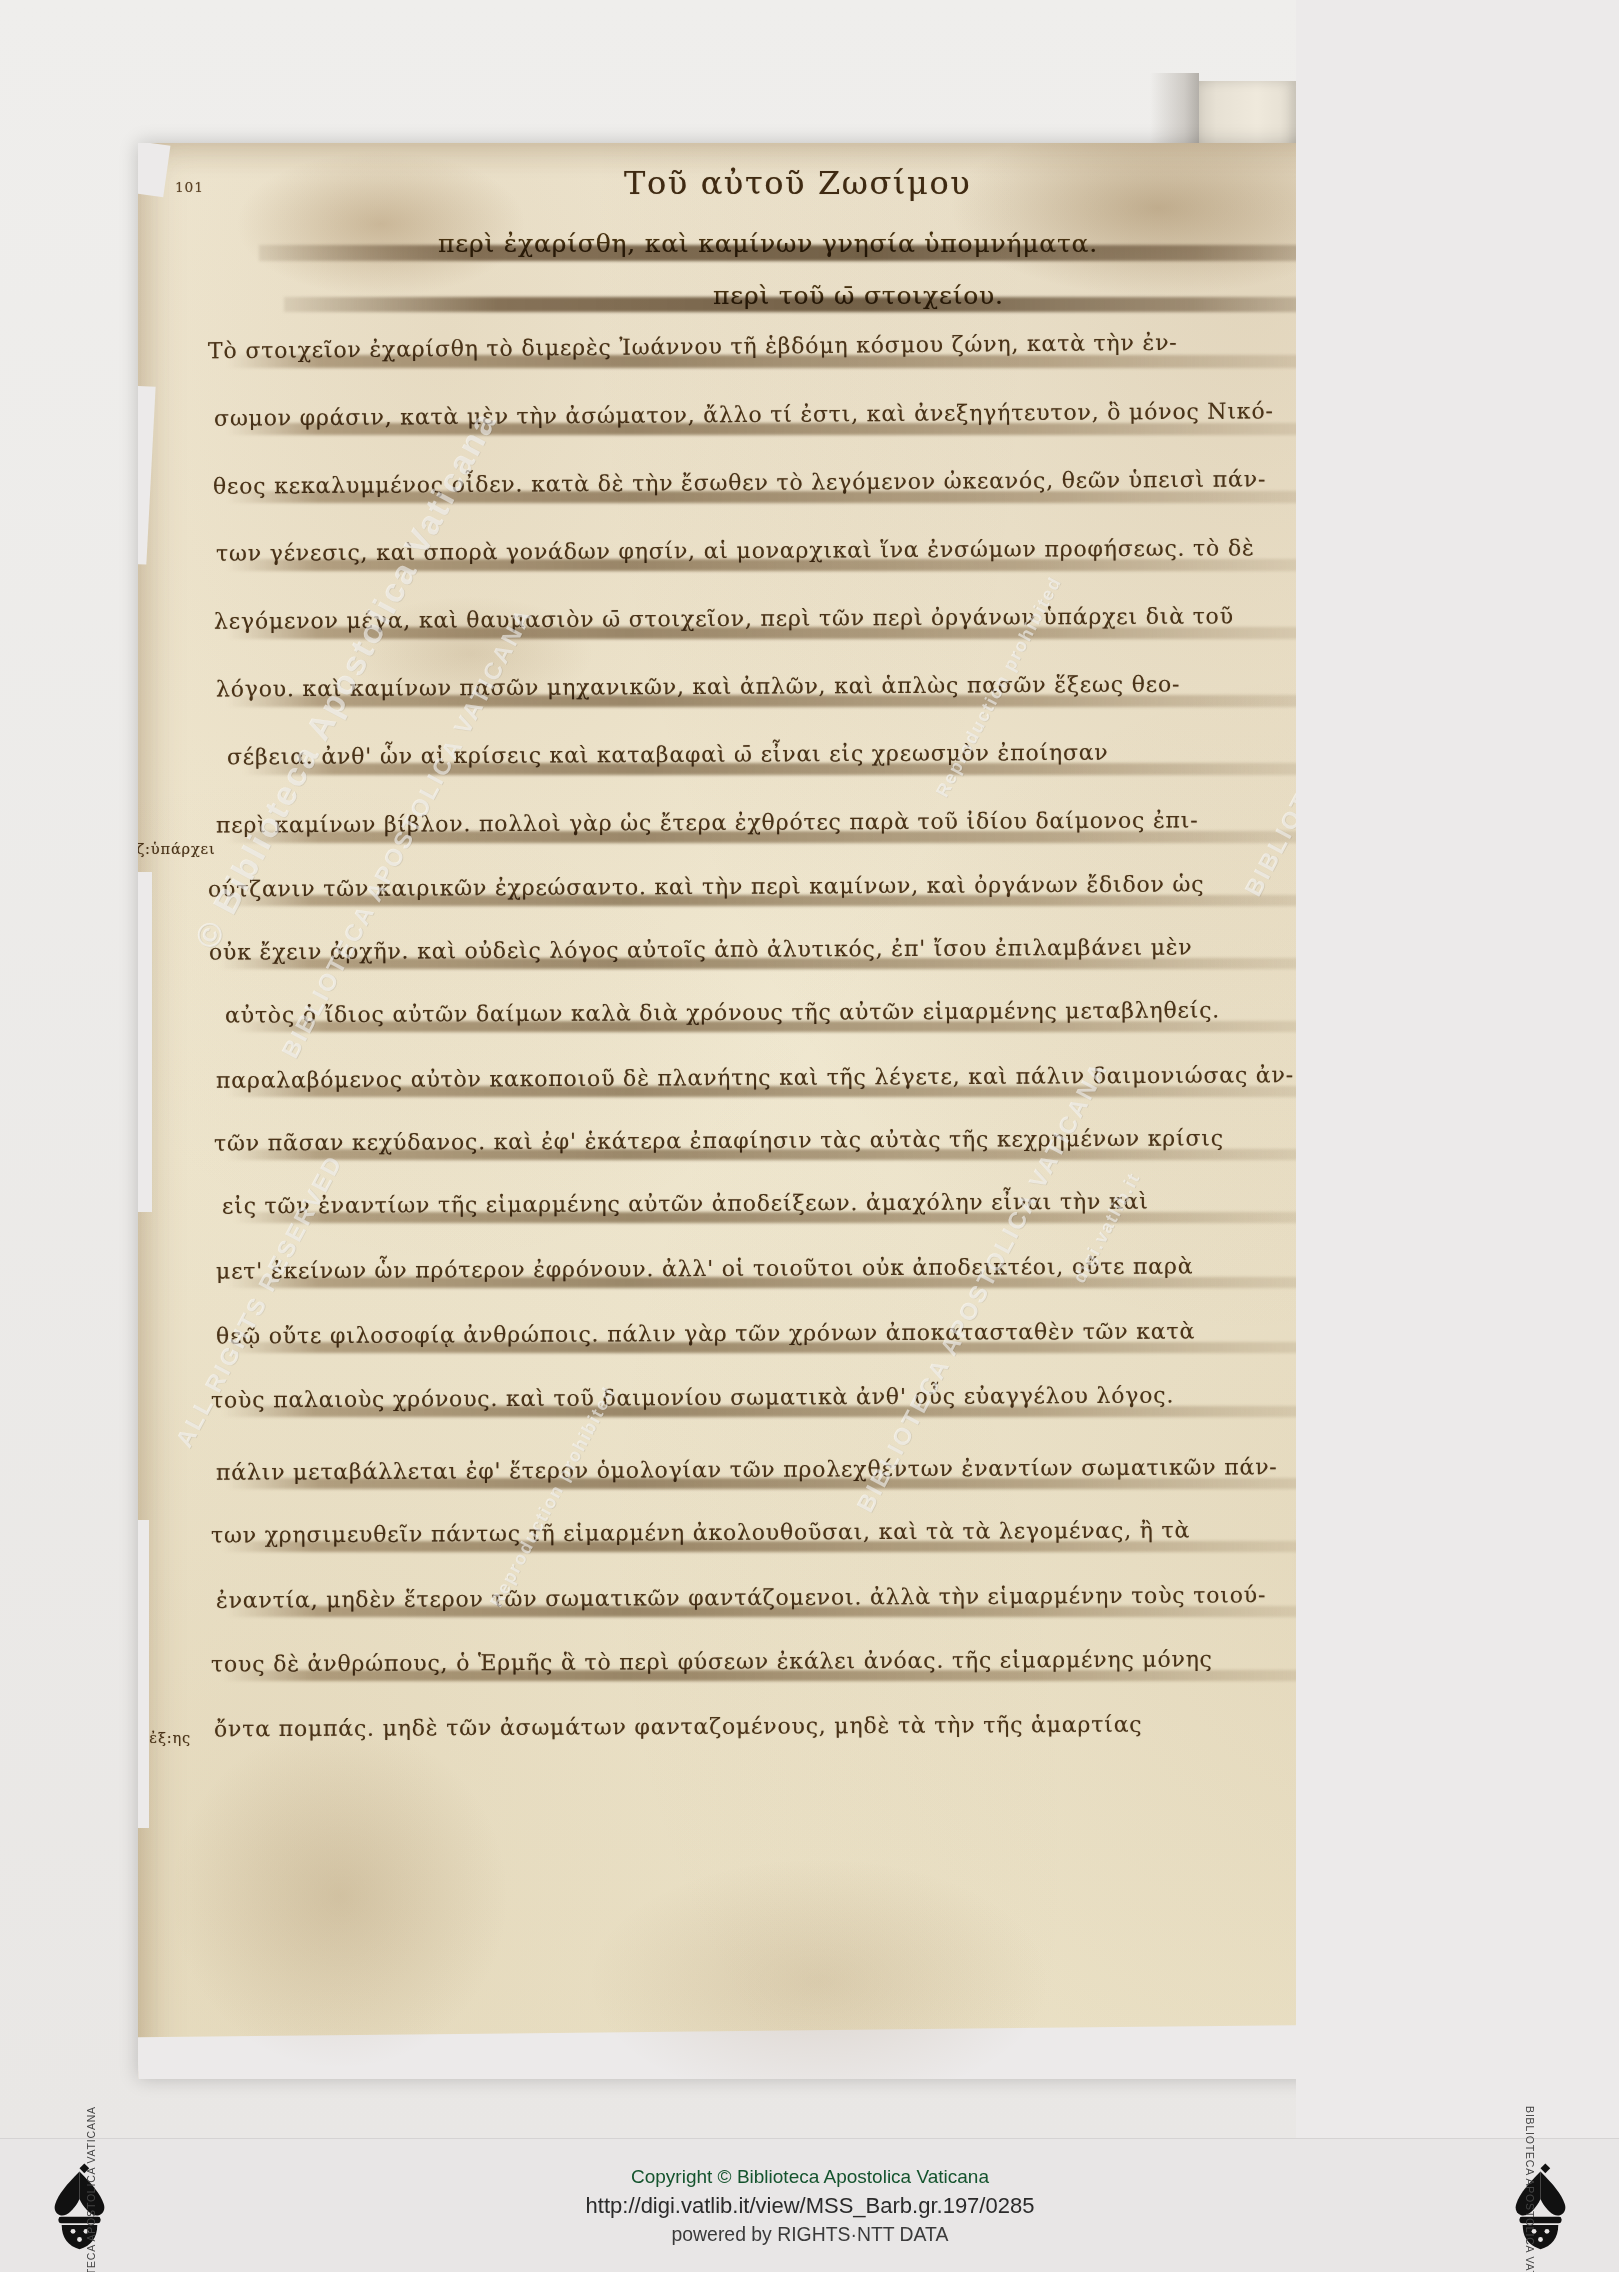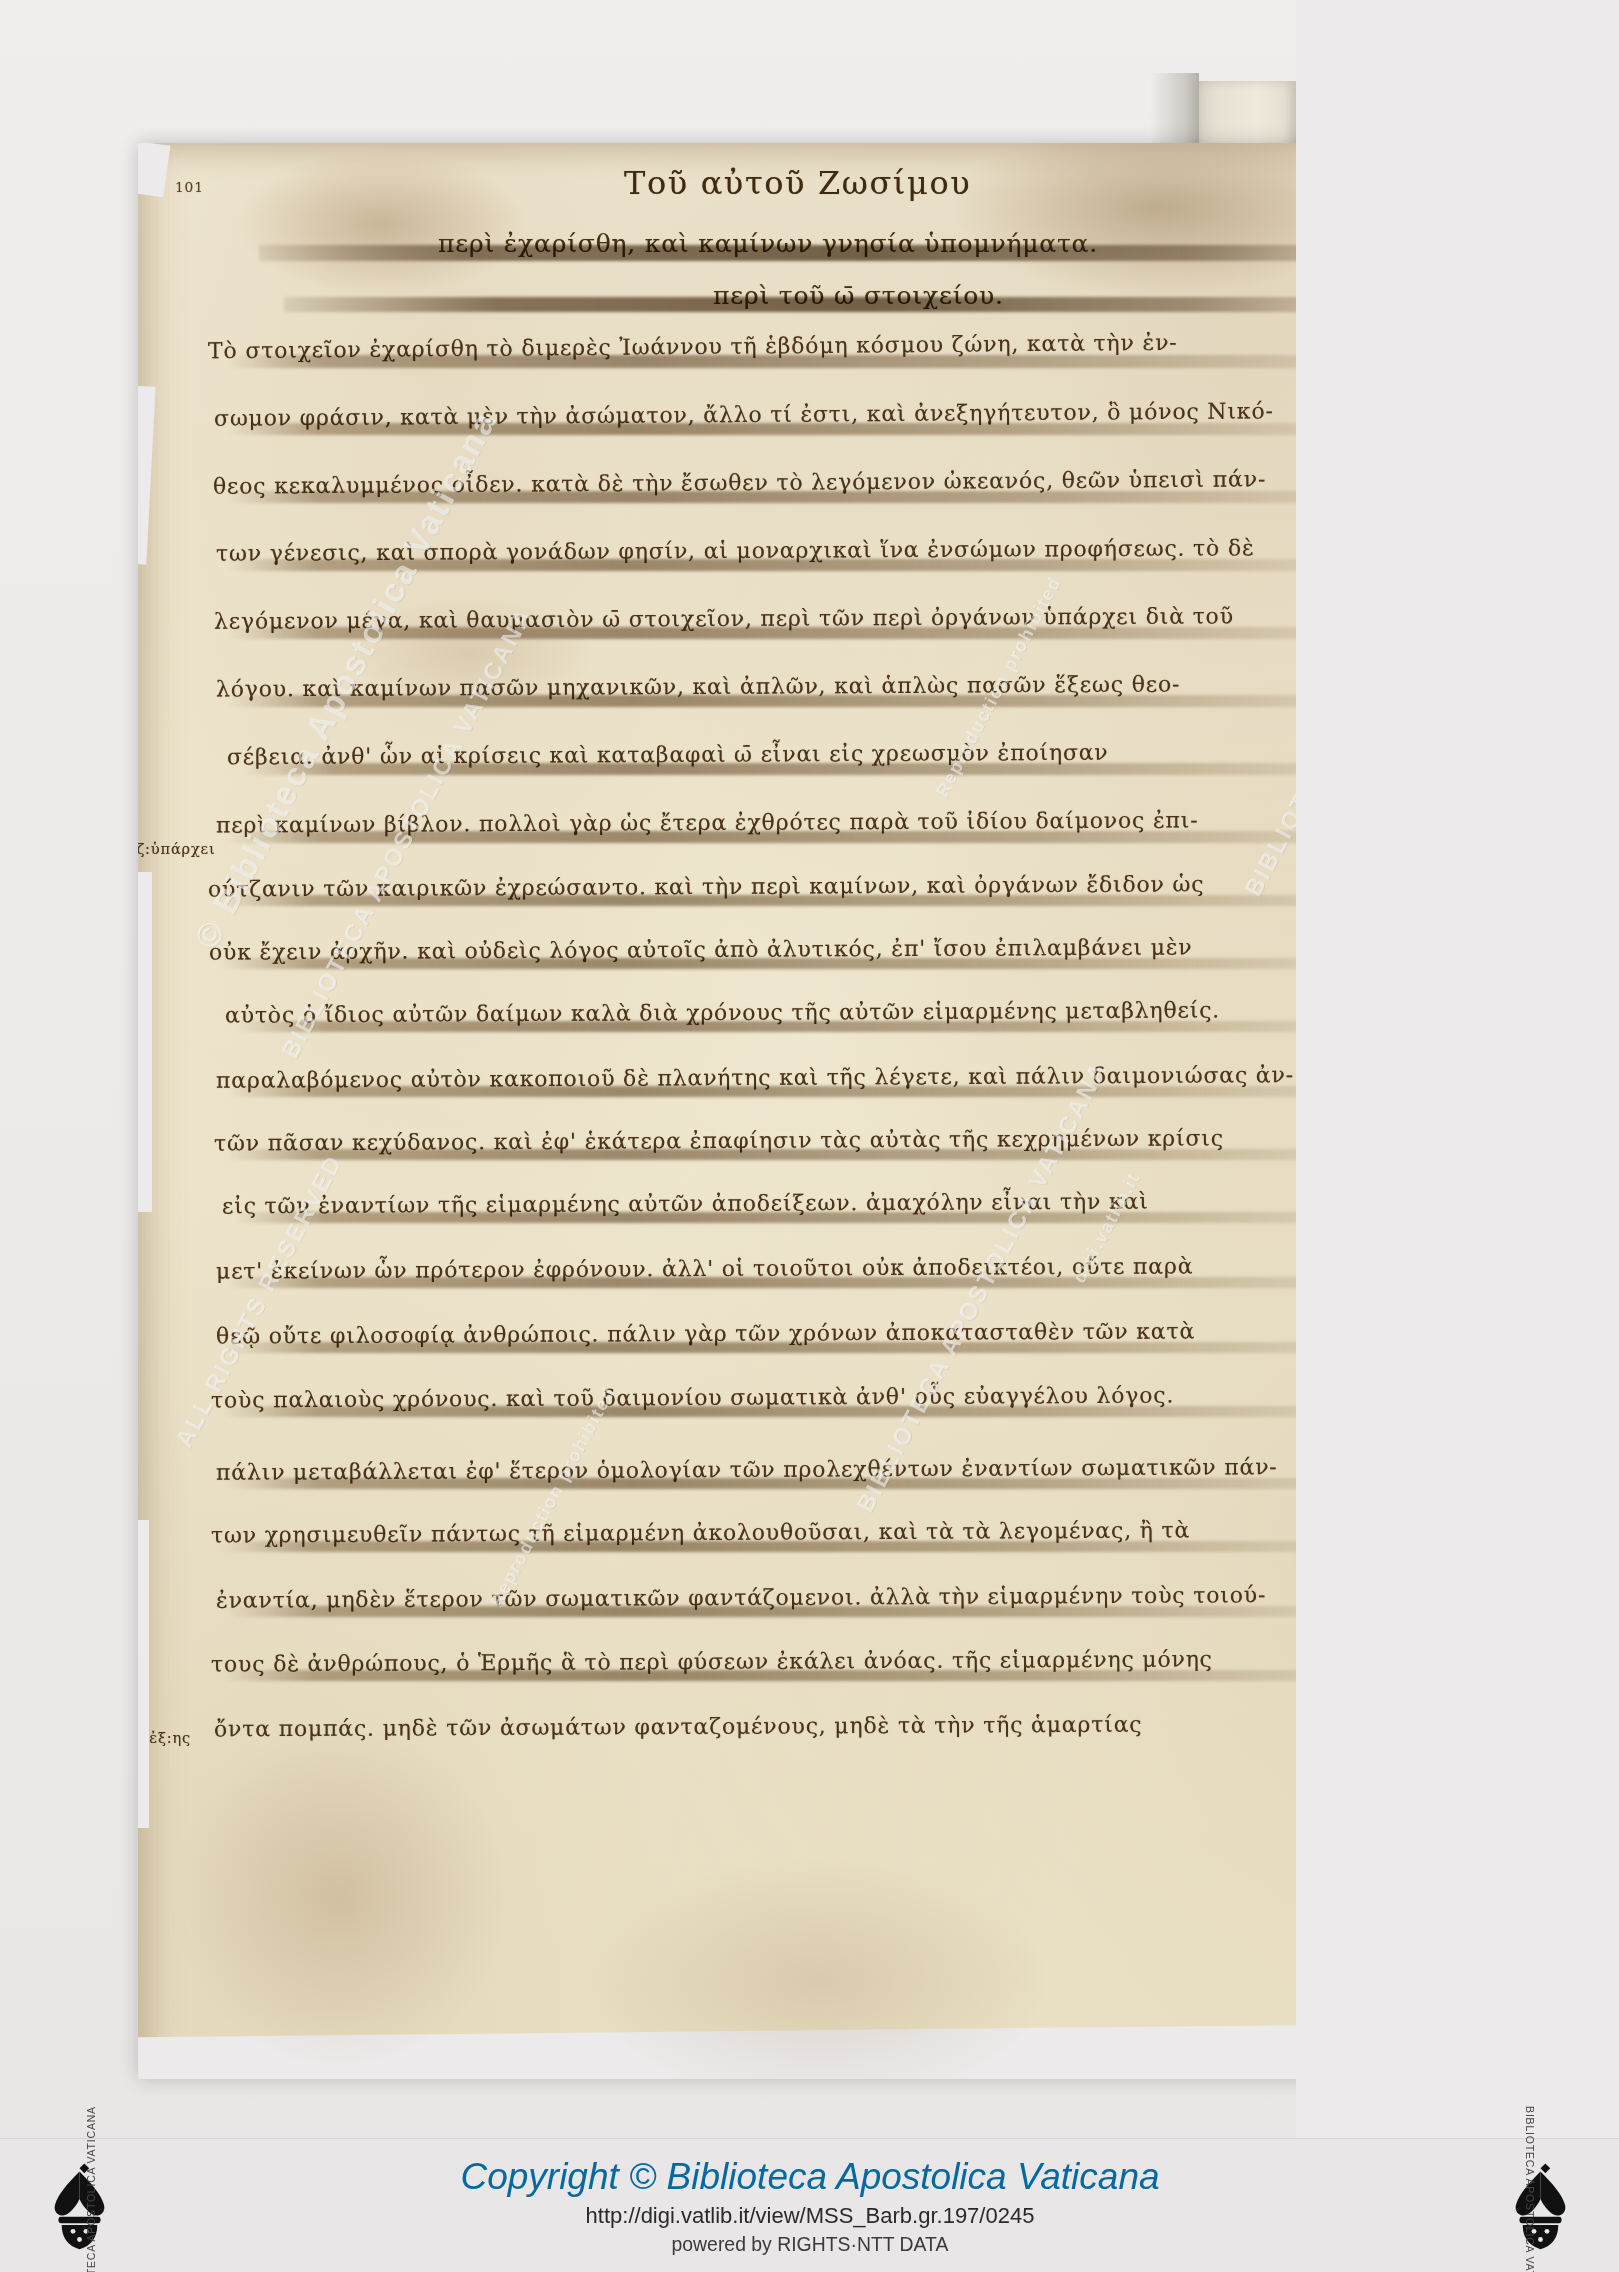--- a/index.html
+++ b/index.html
@@ -115,21 +115,21 @@
   #footer {
     position:absolute; left:0; top:2138px; width:1620px; height:134px;
     background:#e8e6e6;
     border-top:0.8px solid #d5d3d3;
   }
   #footer-center {
     position:absolute; left:0; top:0; width:1620px; height:134px;
     display:flex; flex-direction:column; align-items:center; justify-content:center;
     gap:4.9px;
   }
-  .f-line1 { font-size:37px; color:#0369a1;font-style:italic; }
+  .f-line1 { font-size:19px; color:#14532d; }
   .f-line2 { font-size:22px; color:#2a2a2a; }
   .f-line3 { font-size:19.4px; color:#3a3a3a; }
 
   .crest {
     position:absolute; top:18px; width:97px; height:97px;
   }
   .crest.left  { left:31px; }
   .crest.right { right:31px; }
   .crest-caption {
     position:absolute; font-size:10.5px; color:#444; letter-spacing:0.8px;
@@ -259,21 +259,21 @@
         <circle cx="52" cy="92" r="3"></circle>
         <circle cx="68" cy="92" r="3"></circle>
         <circle cx="60" cy="102" r="3"></circle>
       </g>
     </svg>
     <div class="crest-caption">BIBLIOTECA APOSTOLICA VATICANA</div>
   </div>
 
   <div id="footer-center">
     <div class="f-line1">Copyright © Biblioteca Apostolica Vaticana</div>
-    <div class="f-line2">http://digi.vatlib.it/view/MSS_Barb.gr.197/0245</div>
+    <div class="f-line2">http://digi.vatlib.it/view/MSS_Barb.gr.197/0285</div>
     <div class="f-line3">powered by RIGHTS·NTT DATA</div>
   </div>
 
   <div class="crest right">
     <svg viewBox="0 0 120 120" width="97" height="97" aria-hidden="true">
       <g fill="#111">
         <path d="M60 14 L66 8 L72 14 L66 20 Z"></path>
         <path d="M60 18 C44 34 34 46 30 58 C28 64 30 70 36 72 C44 74 52 66 58 56 L60 52 Z"></path>
         <path d="M60 18 C76 34 86 46 90 58 C92 64 90 70 84 72 C76 74 68 66 62 56 L60 52 Z"></path>
         <rect x="34" y="74" width="52" height="8" rx="3"></rect>

